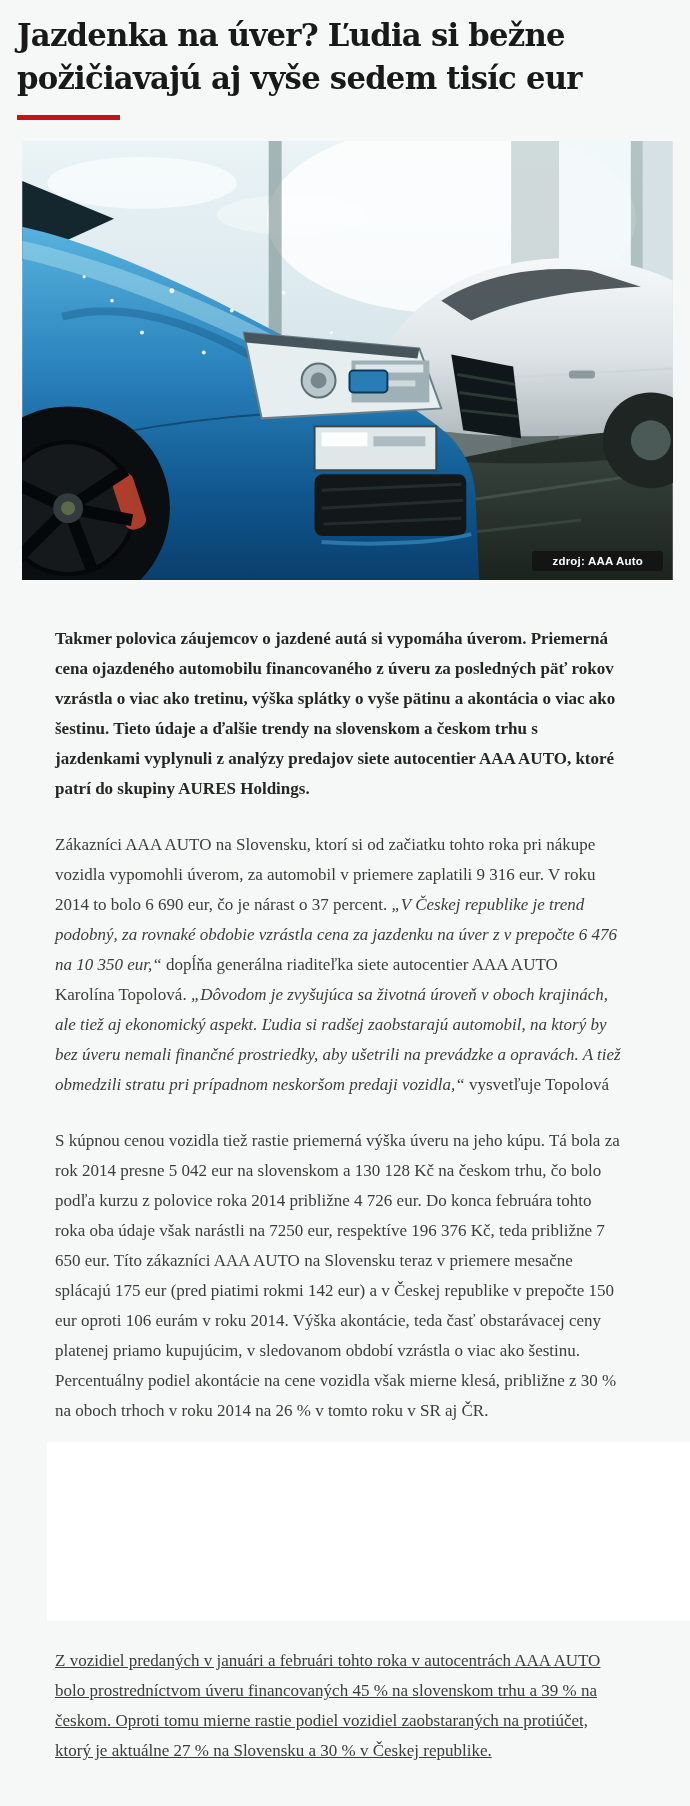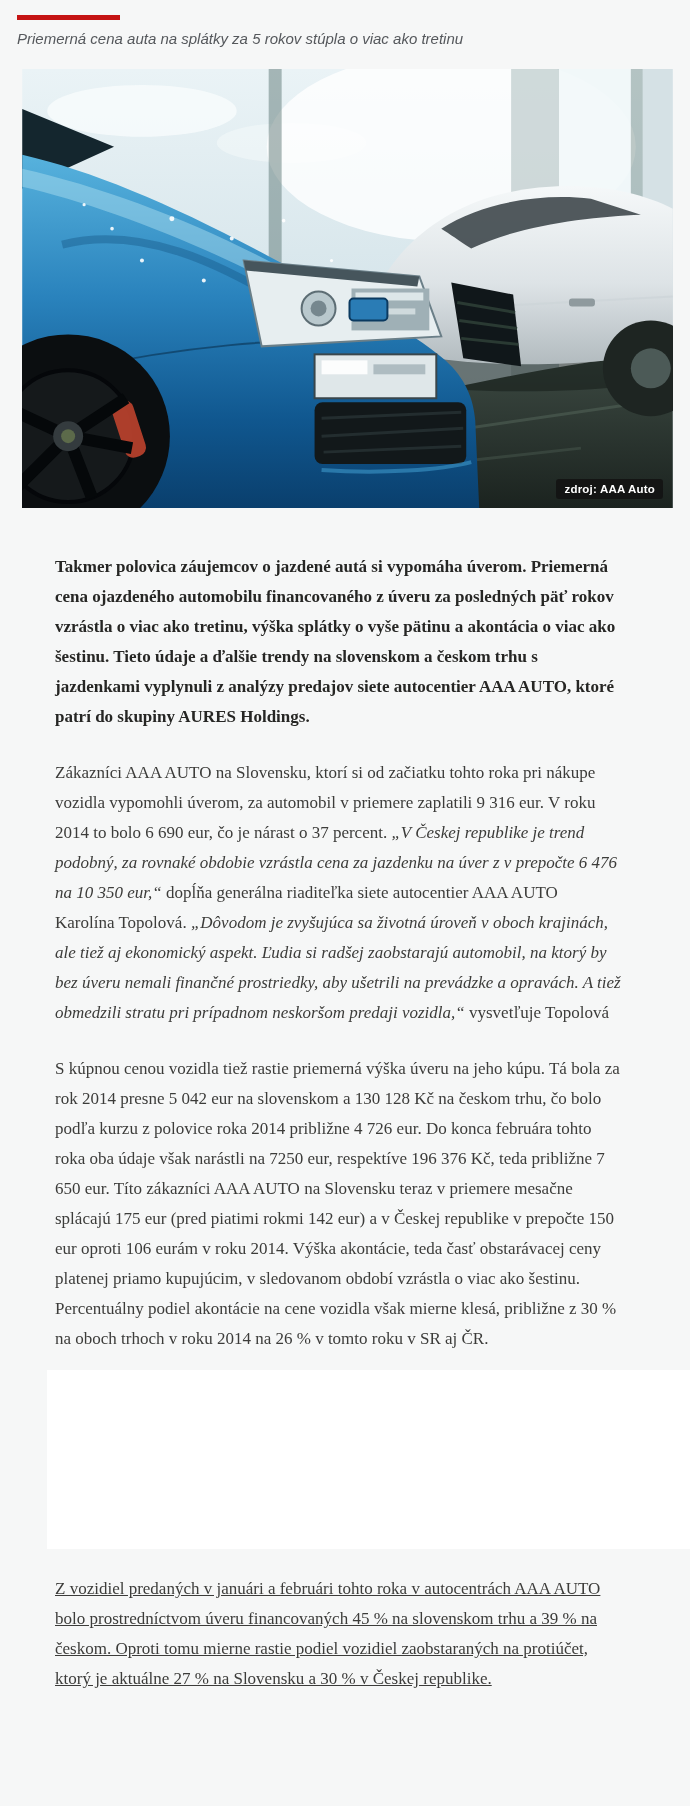--- a/index.html
+++ b/index.html
@@ -39,21 +39,21 @@
     position:relative;
     margin:21px 17px 0 22px;
     width:651px;height:439px;
   }
   .hero svg{display:block;width:651px;height:439px;}
   .credit-badge{
     position:absolute;right:10px;bottom:9px;
     background:rgba(18,18,18,.88);
     color:#ffffff;
     font-size:11.5px;font-weight:bold;
-    padding:4px 8px;
+    padding:4px 20px;
     border-radius:3px;
     letter-spacing:.2px;
   }
 
   
   .article{
     padding:0 53px 0 55px;
     font-family:"Liberation Serif",serif;
     font-size:17px;
     line-height:30px;
@@ -73,24 +73,27 @@
     height:179px;
     background:#ffffff;
   }
   .last-para{margin-top:25px !important;text-decoration:underline;}
 </style>
 </head>
 <body>
 
 <div class="page">
 
+  <h1 class="headline">
+    <span class="line">Jazdenka na úver? Ľudia si bežne</span>
+    <span class="line">požičiavajú aj vyše sedem tisíc eur</span>
+  </h1>
 
   <div class="accent-line"></div>
 
-  <p class="subtitle">Priemerná cena auta na splátky za 5 rokov stúpla o viac ako tretinu</p>
 
   <figure class="hero">
     <svg viewBox="0 0 652 440" aria-hidden="true">
       <defs>
         <linearGradient id="skyG" x1="0" y1="0" x2="0" y2="1">
           <stop offset="0" stop-color="#eaf3f6"></stop>
           <stop offset="0.6" stop-color="#d3e3e9"></stop>
           <stop offset="1" stop-color="#bfd3da"></stop>
         </linearGradient>
         <linearGradient id="floorG" x1="0" y1="0" x2="0" y2="1">

